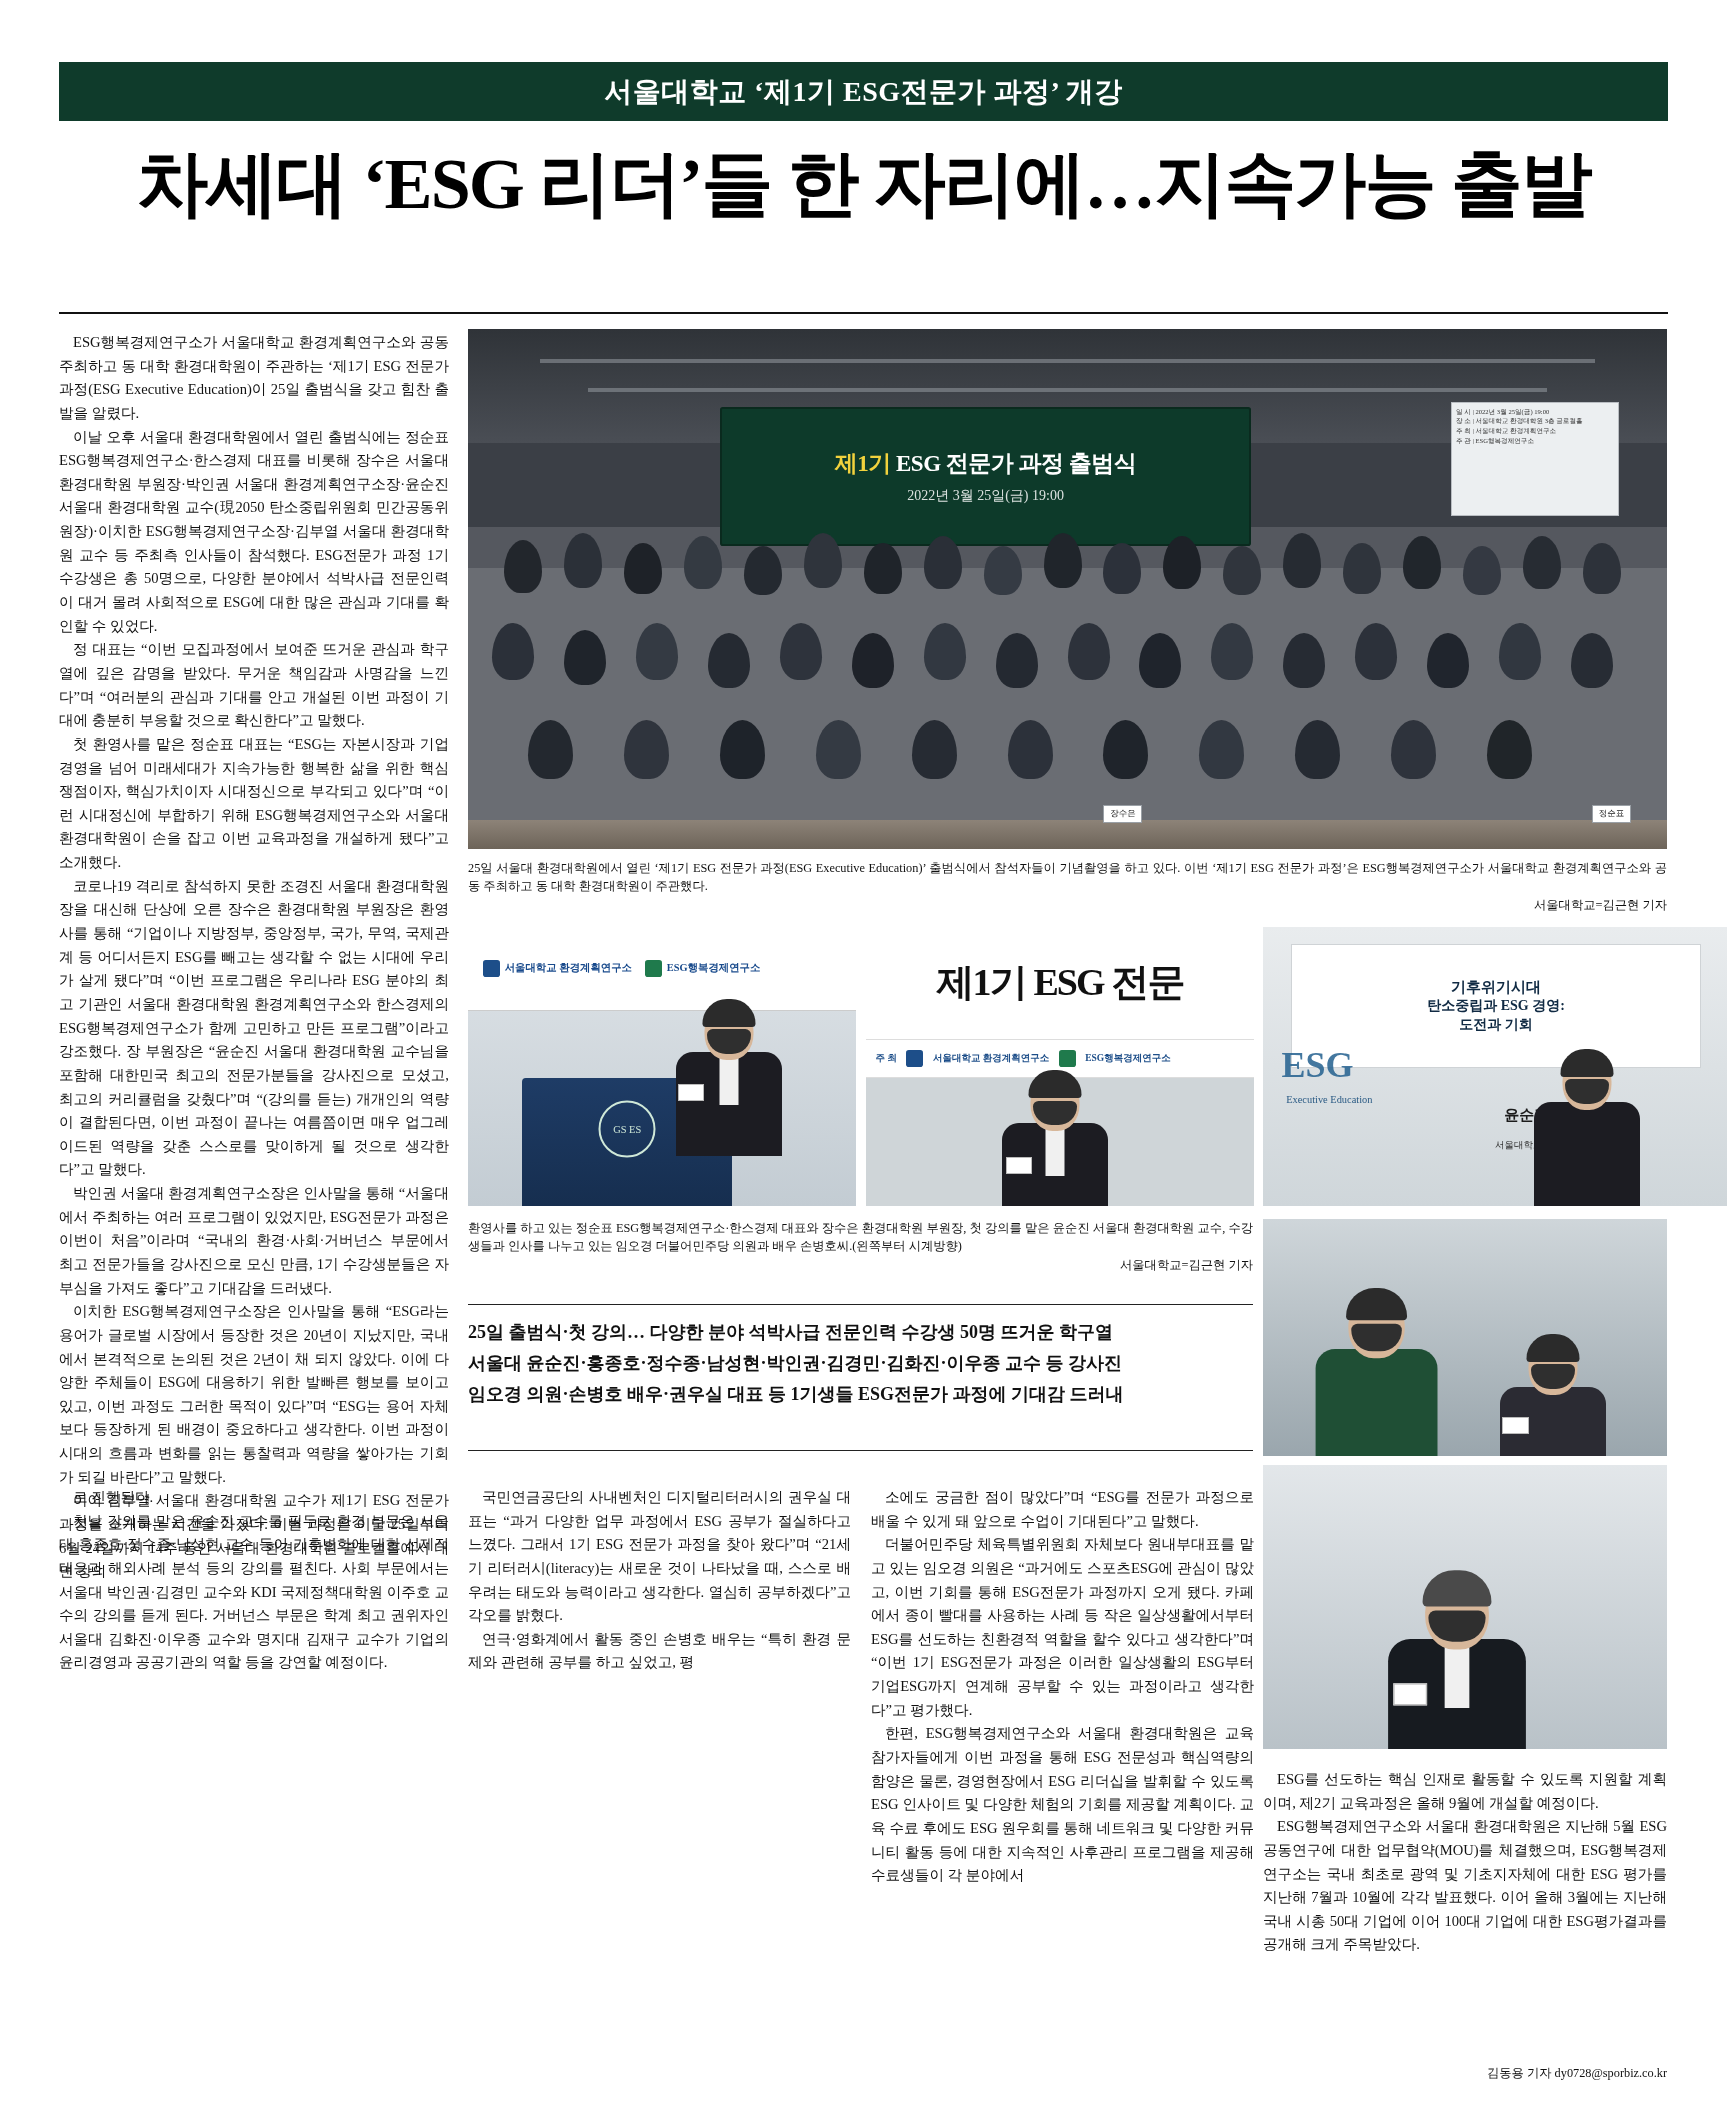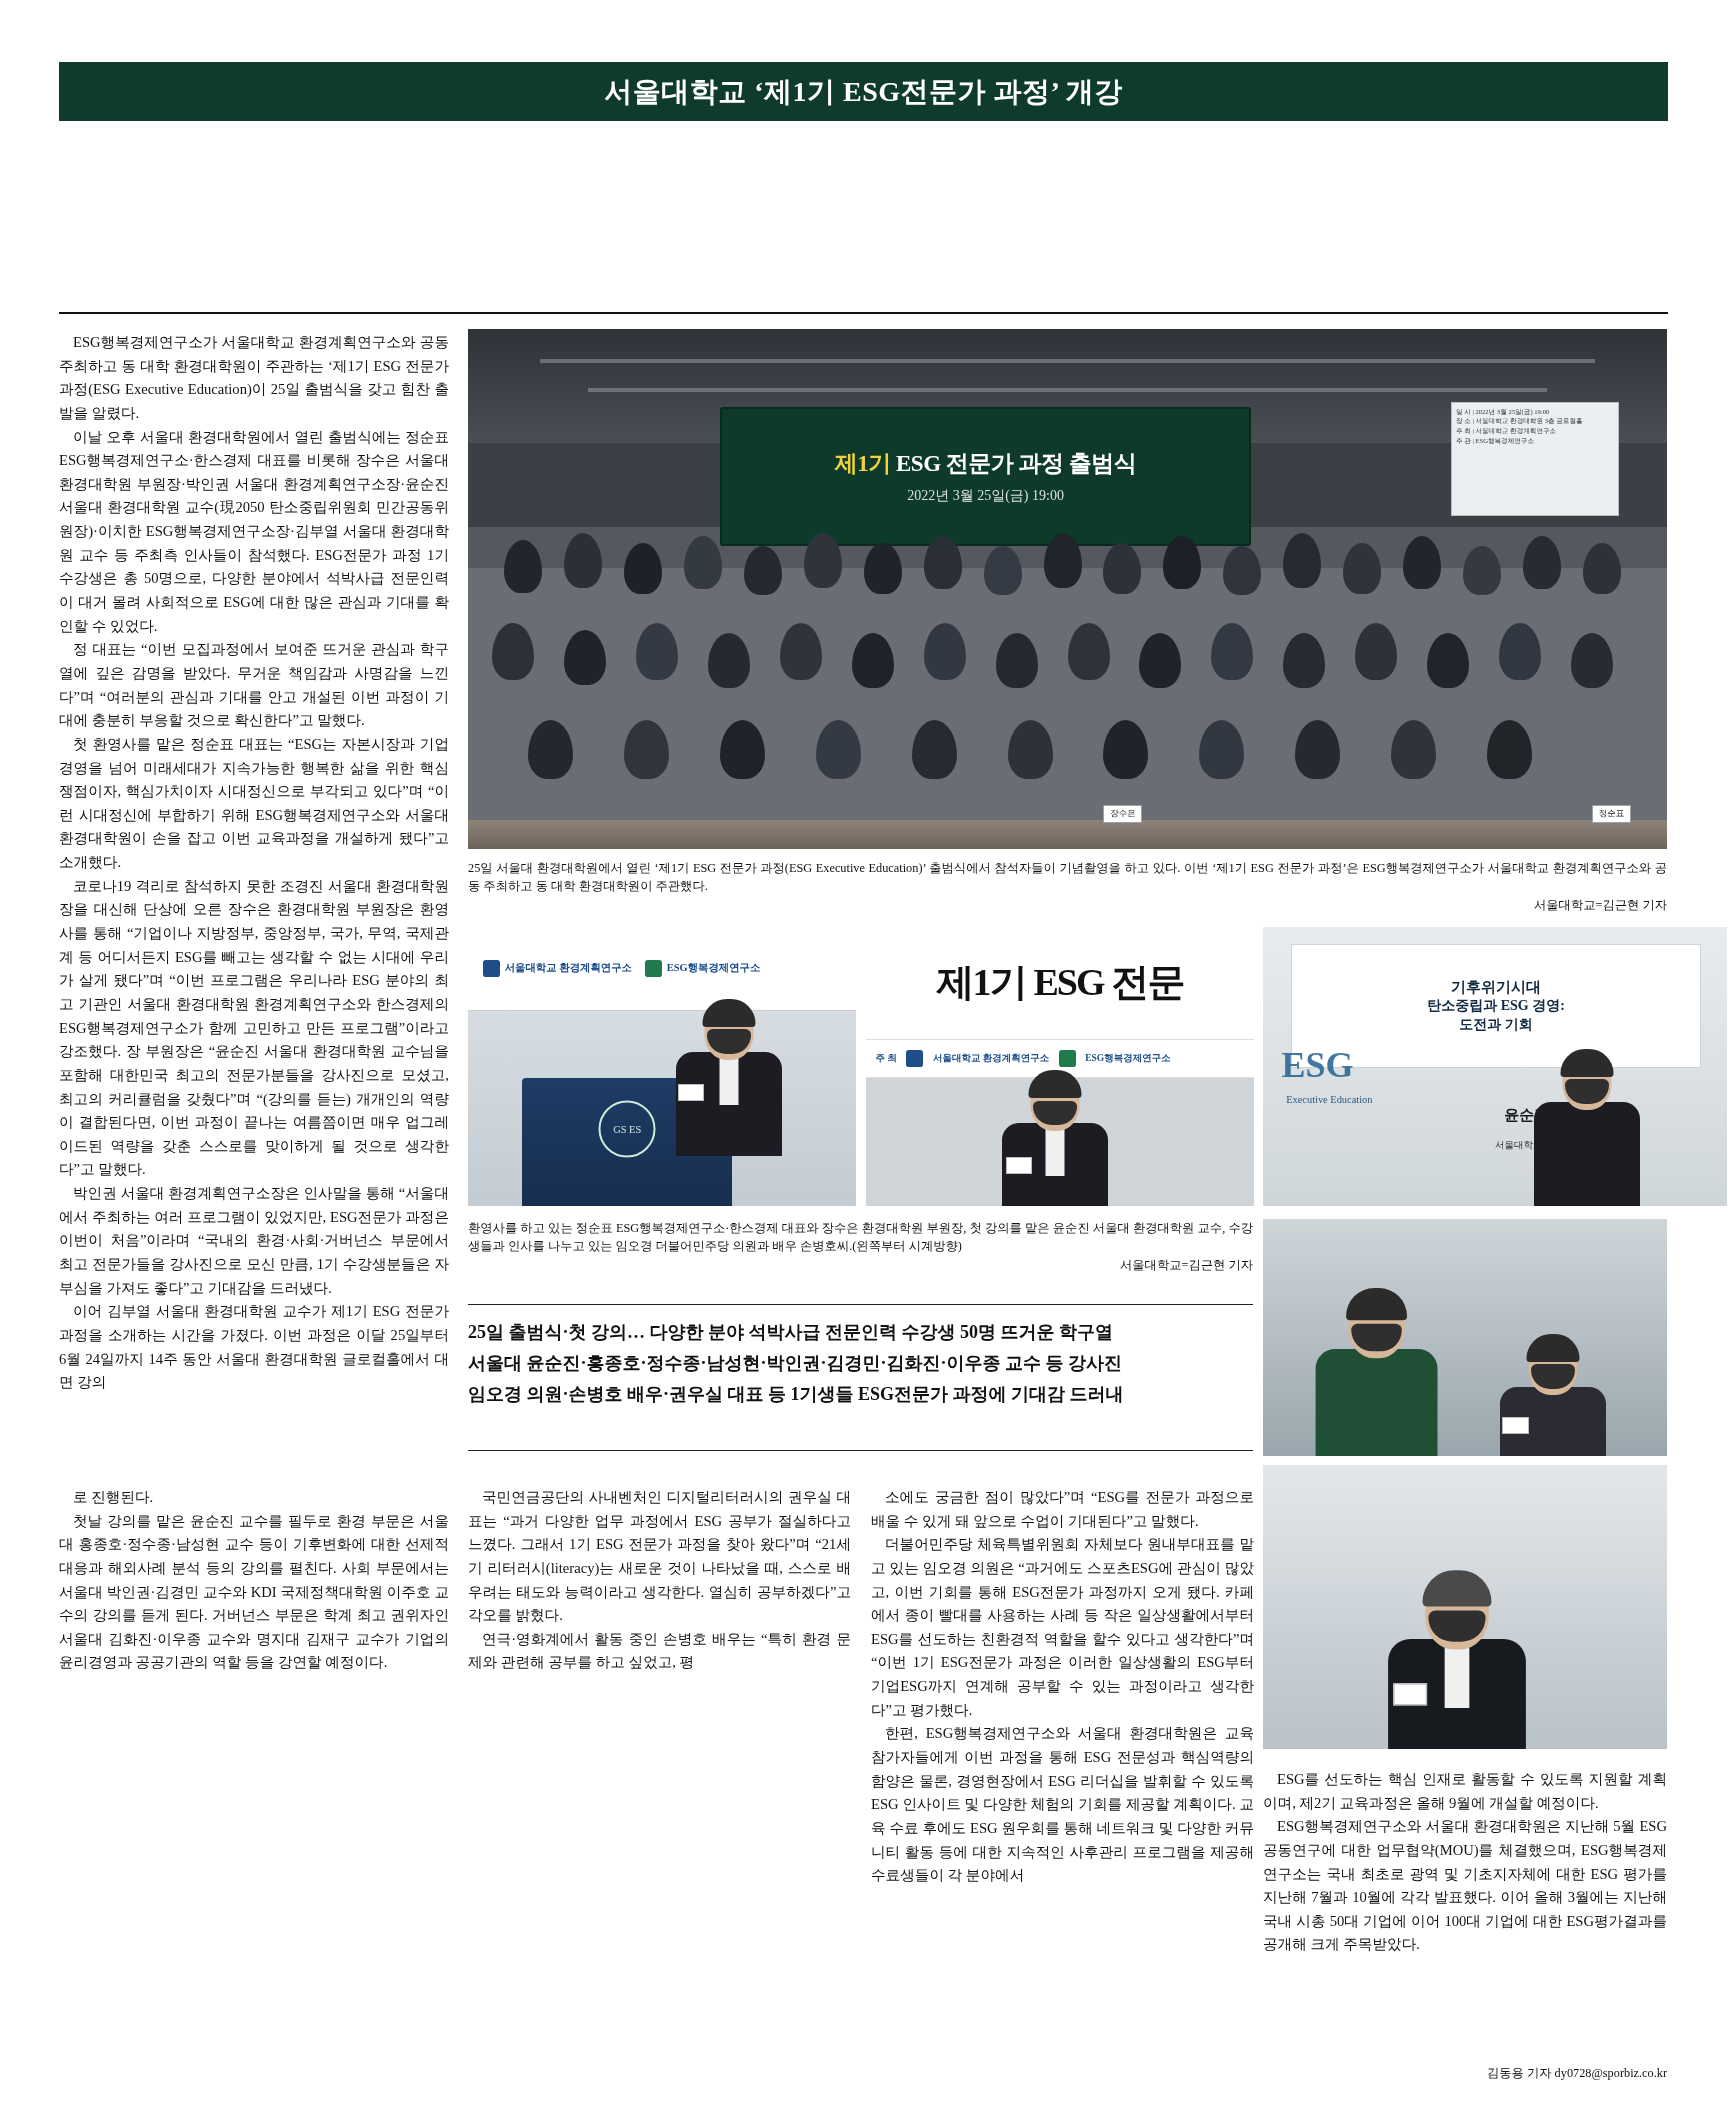--- a/index.html
+++ b/index.html
@@ -195,29 +195,31 @@
 </style>
 </head>
 <body>
 
 <div class="page">
 
   <div class="banner">
     <div class="banner-text">서울대학교 ‘제1기 ESG전문가 과정’ 개강</div>
   </div>
 
+  <div class="headline">차세대 ‘ESG 리더’들 한 자리에…지속가능 출발</div>
   <div class="rule-top"></div>
 
   <div class="col" id="left-col-1">
     <p>ESG행복경제연구소가 서울대학교 환경계획연구소와 공동 주최하고 동 대학 환경대학원이 주관하는 ‘제1기 ESG 전문가 과정(ESG Executive Education)이 25일 출범식을 갖고 힘찬 출발을 알렸다.</p>
     <p>이날 오후 서울대 환경대학원에서 열린 출범식에는 정순표 ESG행복경제연구소·한스경제 대표를 비롯해 장수은 서울대 환경대학원 부원장·박인권 서울대 환경계획연구소장·윤순진 서울대 환경대학원 교수(現2050 탄소중립위원회 민간공동위원장)·이치한 ESG행복경제연구소장·김부열 서울대 환경대학원 교수 등 주최측 인사들이 참석했다. ESG전문가 과정 1기 수강생은 총 50명으로, 다양한 분야에서 석박사급 전문인력이 대거 몰려 사회적으로 ESG에 대한 많은 관심과 기대를 확인할 수 있었다.</p>
     <p>정 대표는 “이번 모집과정에서 보여준 뜨거운 관심과 학구열에 깊은 감명을 받았다. 무거운 책임감과 사명감을 느낀다”며 “여러분의 관심과 기대를 안고 개설된 이번 과정이 기대에 충분히 부응할 것으로 확신한다”고 말했다.</p>
     <p>첫 환영사를 맡은 정순표 대표는 “ESG는 자본시장과 기업경영을 넘어 미래세대가 지속가능한 행복한 삶을 위한 핵심 쟁점이자, 핵심가치이자 시대정신으로 부각되고 있다”며 “이런 시대정신에 부합하기 위해 ESG행복경제연구소와 서울대 환경대학원이 손을 잡고 이번 교육과정을 개설하게 됐다”고 소개했다.</p>
     <p>코로나19 격리로 참석하지 못한 조경진 서울대 환경대학원장을 대신해 단상에 오른 장수은 환경대학원 부원장은 환영사를 통해 “기업이나 지방정부, 중앙정부, 국가, 무역, 국제관계 등 어디서든지 ESG를 빼고는 생각할 수 없는 시대에 우리가 살게 됐다”며 “이번 프로그램은 우리나라 ESG 분야의 최고 기관인 서울대 환경대학원 환경계획연구소와 한스경제의 ESG행복경제연구소가 함께 고민하고 만든 프로그램”이라고 강조했다. 장 부원장은 “윤순진 서울대 환경대학원 교수님을 포함해 대한민국 최고의 전문가분들을 강사진으로 모셨고, 최고의 커리큘럼을 갖췄다”며 “(강의를 듣는) 개개인의 역량이 결합된다면, 이번 과정이 끝나는 여름쯤이면 매우 업그레이드된 역량을 갖춘 스스로를 맞이하게 될 것으로 생각한다”고 말했다.</p>
     <p>박인권 서울대 환경계획연구소장은 인사말을 통해 “서울대에서 주최하는 여러 프로그램이 있었지만, ESG전문가 과정은 이번이 처음”이라며 “국내의 환경·사회·거버넌스 부문에서 최고 전문가들을 강사진으로 모신 만큼, 1기 수강생분들은 자부심을 가져도 좋다”고 기대감을 드러냈다.</p>
+    <p>이치한 ESG행복경제연구소장은 인사말을 통해 “ESG라는 용어가 글로벌 시장에서 등장한 것은 20년이 지났지만, 국내에서 본격적으로 논의된 것은 2년이 채 되지 않았다. 이에 다양한 주체들이 ESG에 대응하기 위한 발빠른 행보를 보이고 있고, 이번 과정도 그러한 목적이 있다”며 “ESG는 용어 자체보다 등장하게 된 배경이 중요하다고 생각한다. 이번 과정이 시대의 흐름과 변화를 읽는 통찰력과 역량을 쌓아가는 기회가 되길 바란다”고 말했다.</p>
     <p>이어 김부열 서울대 환경대학원 교수가 제1기 ESG 전문가 과정을 소개하는 시간을 가졌다. 이번 과정은 이달 25일부터 6월 24일까지 14주 동안 서울대 환경대학원 글로컬홀에서 대면 강의</p>
   </div>
 
   <div class="photo" id="main-photo">
     <div class="hall">
       <div class="ceiling">
         <div class="beam" style="left:6%;top:26%;width:88%;"></div>
         <div class="beam" style="left:10%;top:52%;width:80%;"></div>
       </div>
       <div class="screen">

